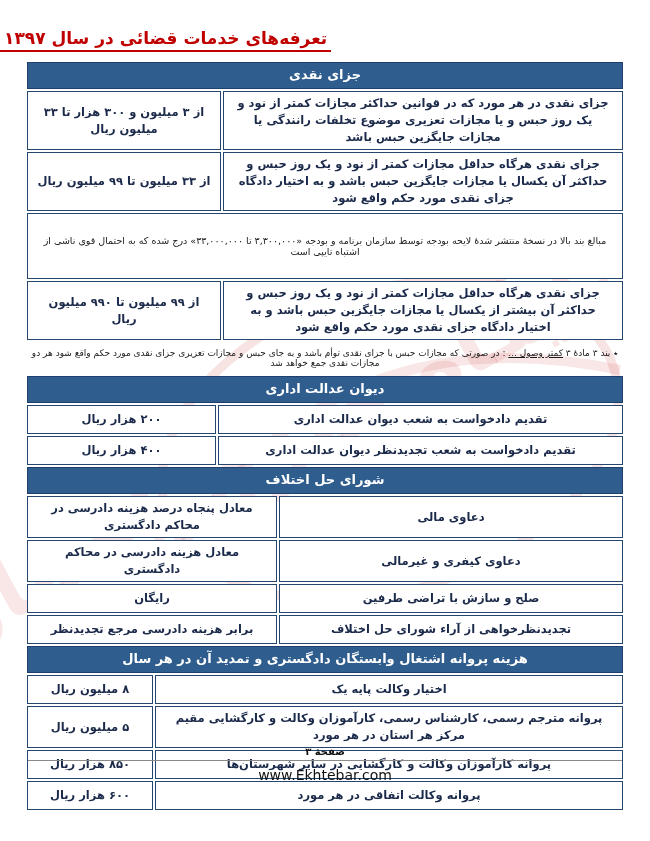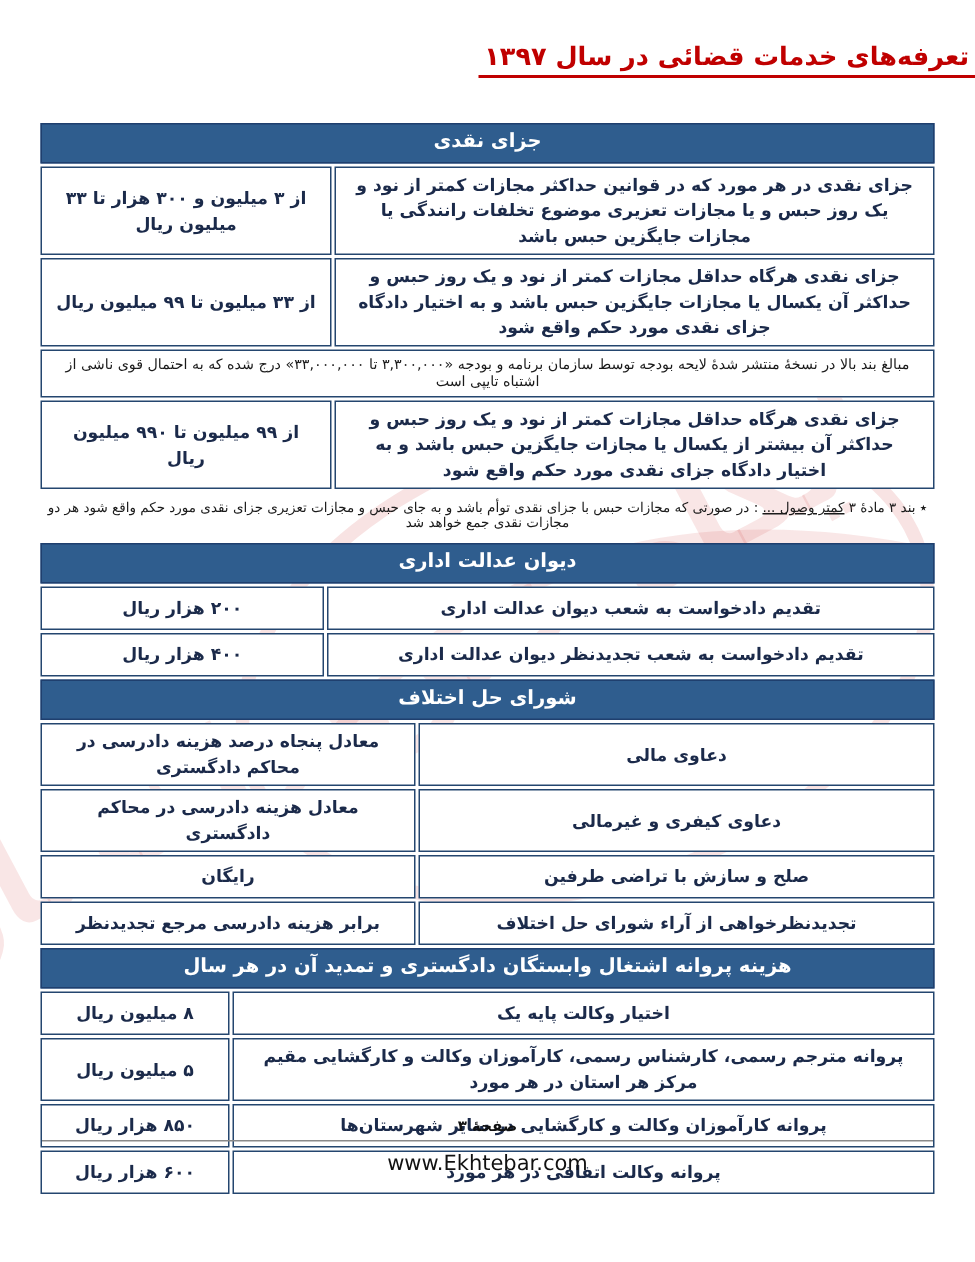--- a/index.html
+++ b/index.html
@@ -6,21 +6,21 @@
   .page{
     position:relative;
     width:650px;height:841px;
     margin:0 auto;
     background:#ffffff;
     overflow:hidden;
     direction:rtl;
     font-family:"DejaVu Sans","Liberation Sans",sans-serif;
   }
   
-  .title-wrap{text-align:right;padding-top:28px;}
+  .title-wrap{text-align:left;padding-top:28px;}
   .doc-title{
     display:inline-block;
     color:#C00000;
     font-weight:bold;
     font-size:17px;
     letter-spacing:-0.5px;
     border-bottom:2px solid #C00000;
     padding:0 4px 2px 4px;
   }
   
@@ -31,21 +31,21 @@
   .watermark svg{width:100%;height:100%;}
   .wm-text{
     position:absolute;top:130px;left:-30px;right:0;
     text-align:center;
     font-size:84px;font-weight:bold;
     color:rgba(208,60,60,0.13);
     transform:rotate(-28deg);
     white-space:nowrap;
   }
   
-  .content{position:relative;z-index:1;margin:30px 27px 0 27px;}
+  .content{position:relative;z-index:1;margin:10px 27px 0 27px;}
   .sec-header{
     background:#2F5D8E;
     border:1px solid #1F3F6E;
     color:#ffffff;
     font-weight:bold;
     font-size:13px;
     text-align:center;
     padding:4px 2px 6px 2px;
     margin-bottom:2px;
   }
@@ -70,21 +70,21 @@
   .row-lg .cell{min-height:40px;}
   .row-sm .cell{min-height:29px;}
   .note-row{
     box-sizing:border-box;
     border:1px solid #24466F;
     background:#ffffff;
     color:#1a1a1a;
     font-size:9.5px;
     font-weight:normal;
     text-align:center;
-    padding:4px 4px;
+    padding:21px 4px;
     margin-bottom:2px;
   }
   .footnote{
     color:#1a1a1a;
     font-size:9px;
     font-weight:normal;
     text-align:center;
     padding:6px 2px 8px 2px;
   }
   .footnote .uline{text-decoration:underline;}

